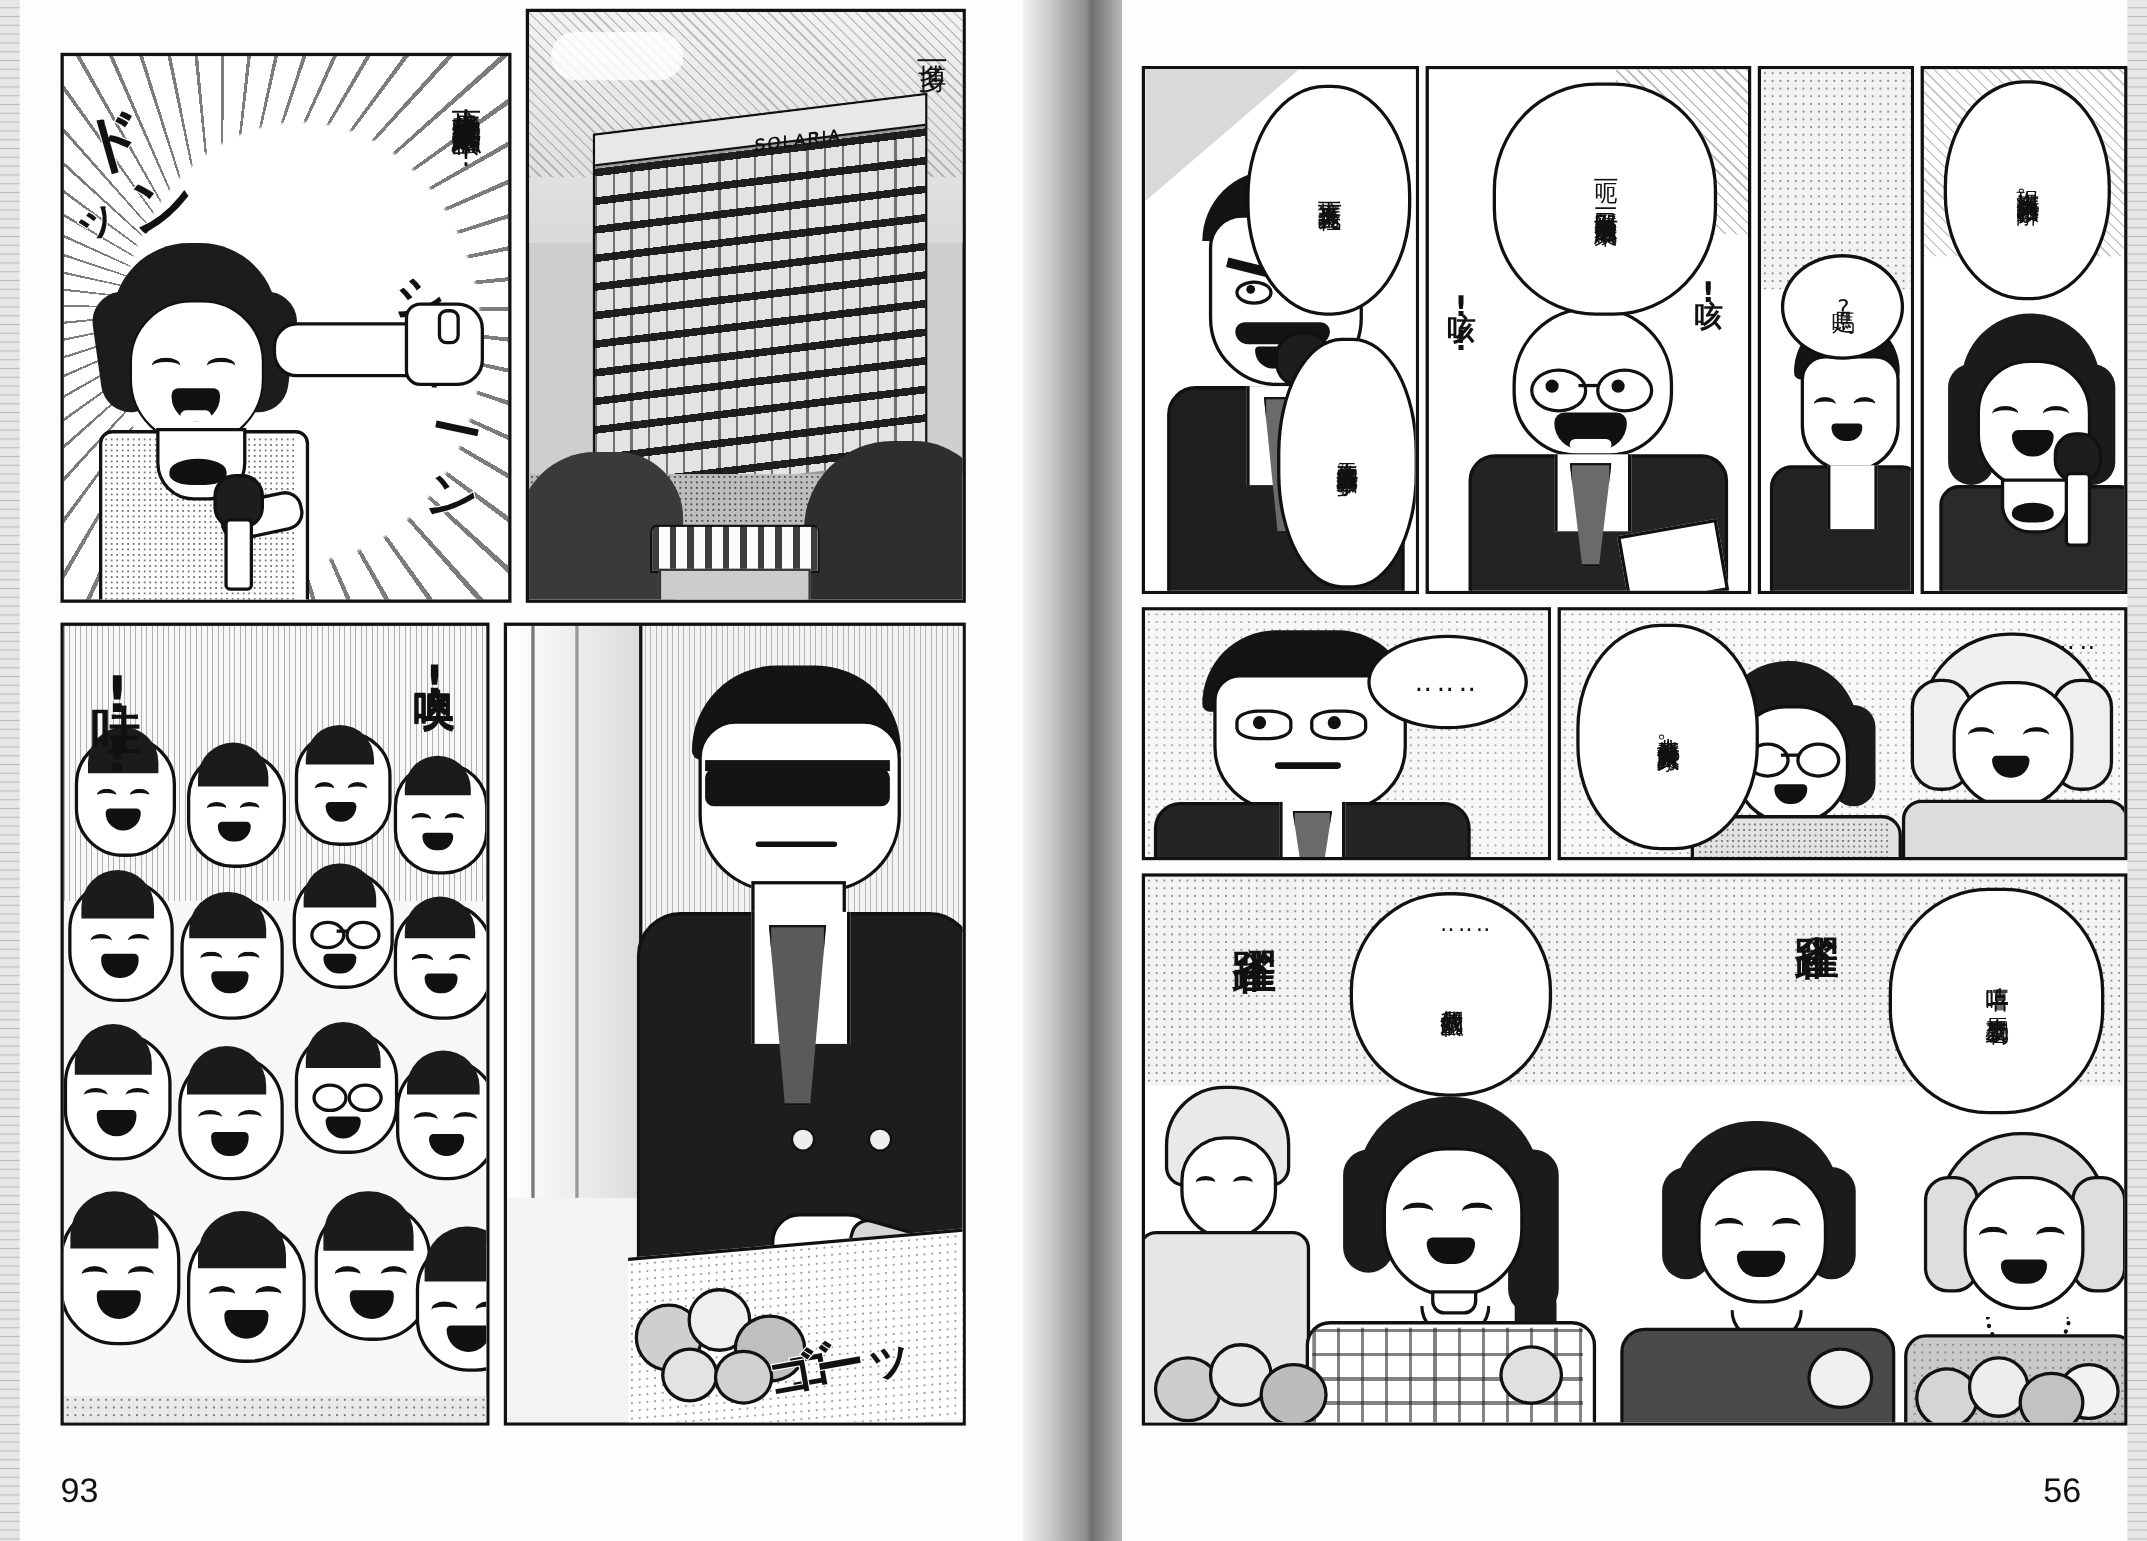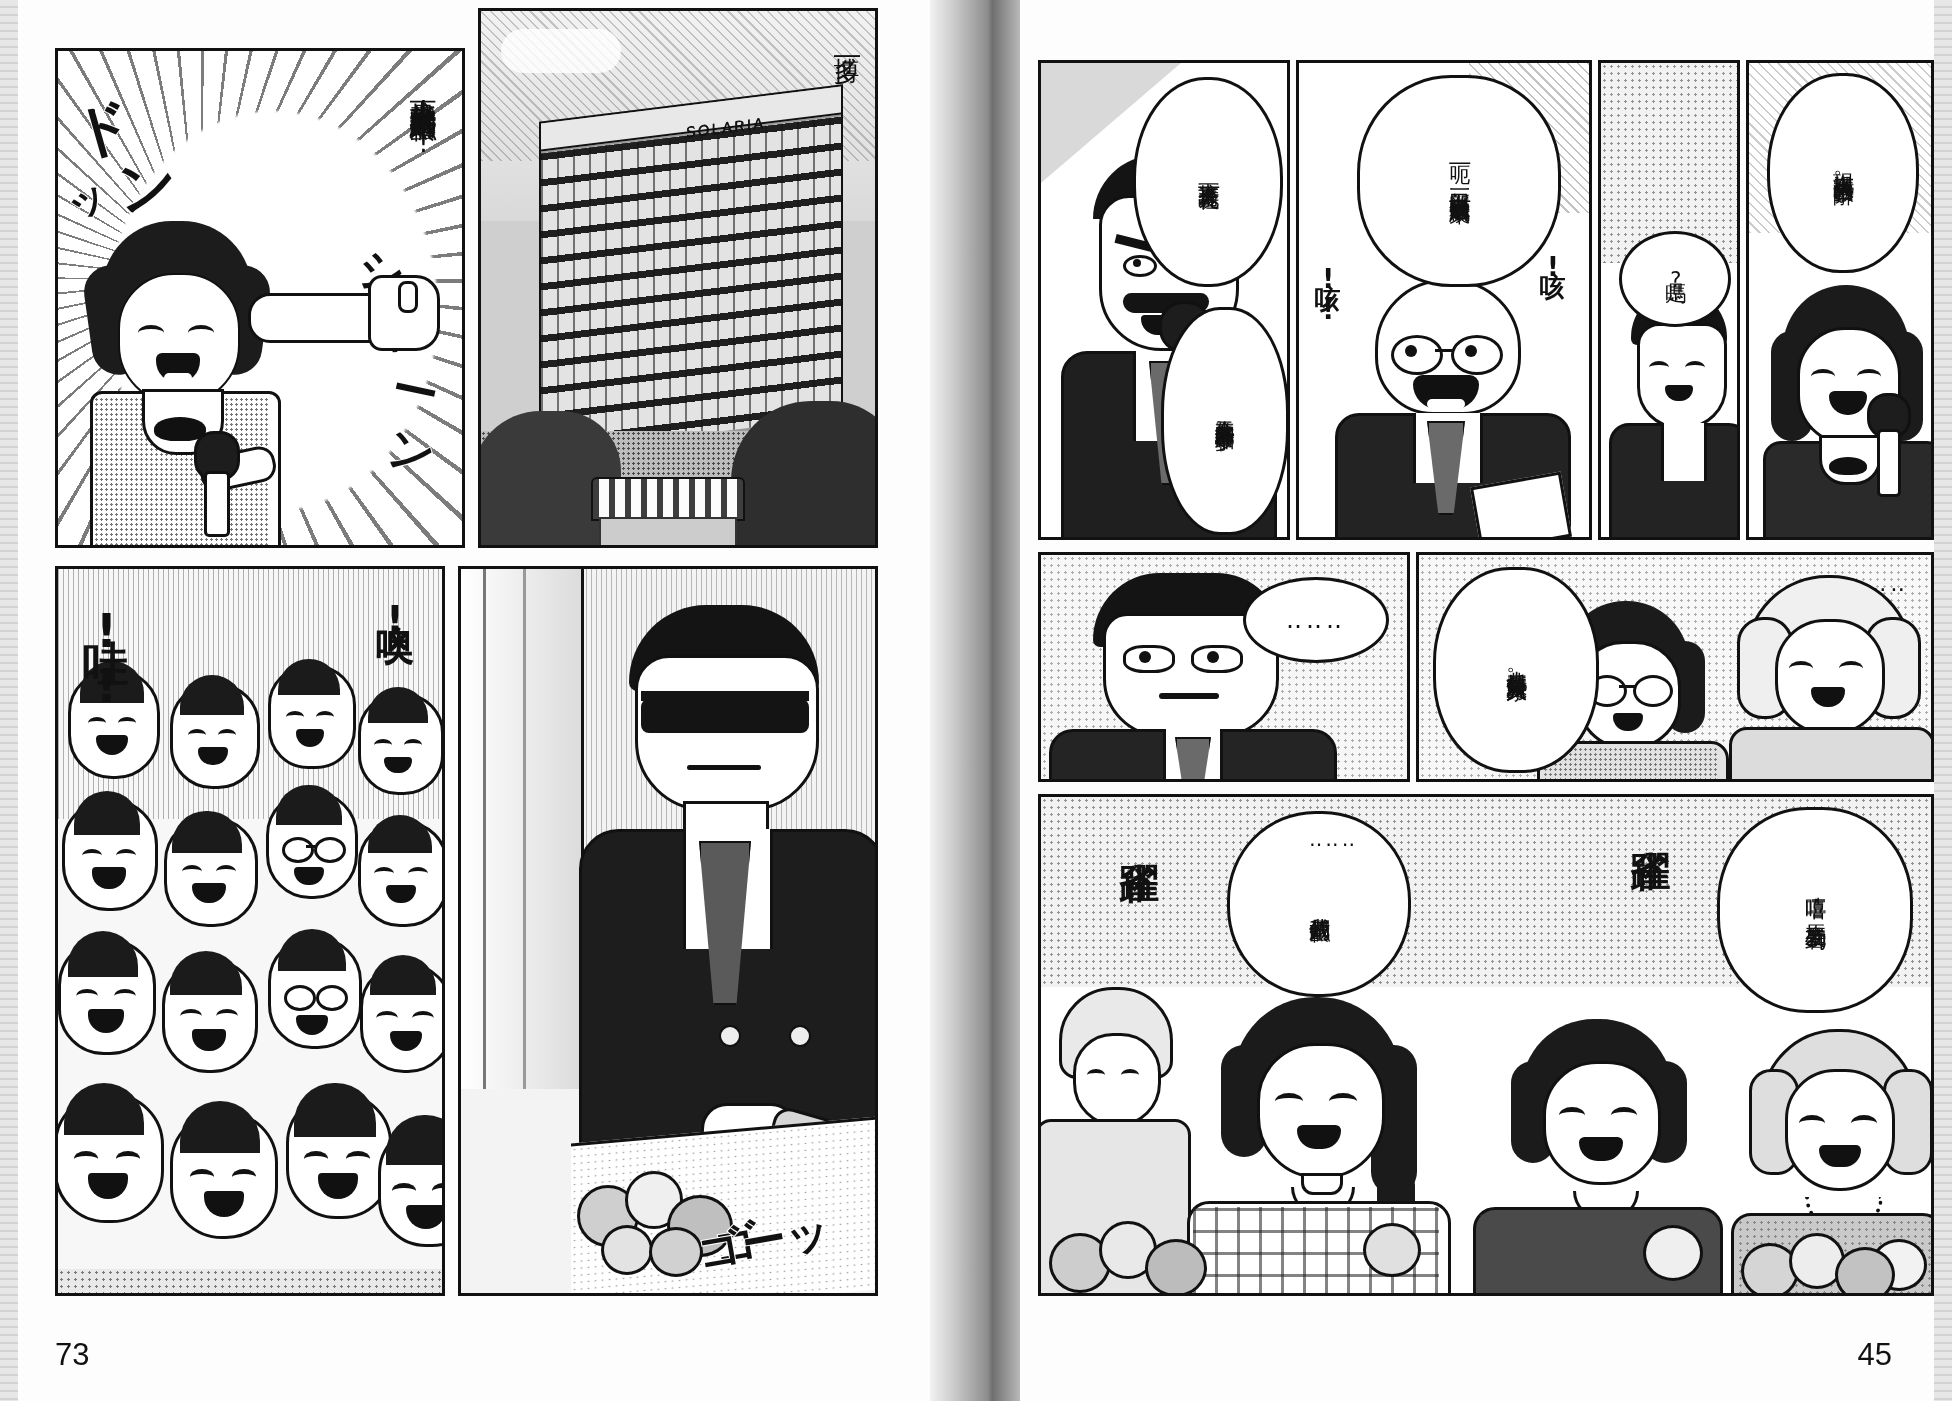--- a/index.html
+++ b/index.html
@@ -280,21 +280,21 @@
         <div style="position:absolute;left:54px;top:6px;width:52px;height:52px;border:3px solid #111;border-radius:50%;background:#efefef;"></div>
         <div style="position:absolute;left:96px;top:30px;width:60px;height:56px;border:3px solid #111;border-radius:50%;background:#bfbfbf;"></div>
         <div style="position:absolute;left:30px;top:60px;width:46px;height:44px;border:3px solid #111;border-radius:50%;background:#e3e3e3;"></div>
         <div style="position:absolute;left:78px;top:62px;width:48px;height:44px;border:3px solid #111;border-radius:50%;background:#d1d1d1;"></div>
       </div>
 
       <div class="sfx" style="right:116px;bottom:20px;font-size:44px;transform:rotate(-10deg);">ゴ</div>
       <div class="sfx" style="right:44px;bottom:22px;font-size:44px;transform:rotate(-10deg);">ゴーッ</div>
     </div>
 
-    <div class="pgnum pgnum-left">73</div>
+    <div class="pgnum pgnum-left">93</div>
   </div>
 
   <div class="gutter"></div>
 
   <div class="page page-right">
     <div class="edge edge-right"></div>
 
     <div class="panel" style="left:18px;top:60px;width:252px;height:480px;">
       <div class="ink" style="left:0;top:0;width:252px;height:480px;background:#ffffff;"></div>
       <div class="ink" style="left:0;top:0;width:140px;height:120px;background:#d9d9d9;clip-path:polygon(0 0,100% 0,0 100%);"></div>
@@ -545,16 +545,16 @@
       <div class="bubble" style="left:186px;top:14px;width:184px;height:186px;border-radius:48%;">
         <div class="vtext" style="font-size:21px;">我們做的蛋糕</div>
       </div>
       <div style="position:absolute;left:268px;top:30px;font-size:20px;letter-spacing:3px;color:#111;">‥‥‥</div>
 
       <div class="bubble" style="right:18px;top:10px;width:196px;height:206px;border-radius:46%;">
         <div class="vtext" style="font-size:21px;">嘻嘻嘻,馬上就要看到了‥</div>
       </div>
     </div>
 
-    <div class="pgnum pgnum-right">45</div>
+    <div class="pgnum pgnum-right">56</div>
   </div>
 
 </div>
 
 </body></html>

